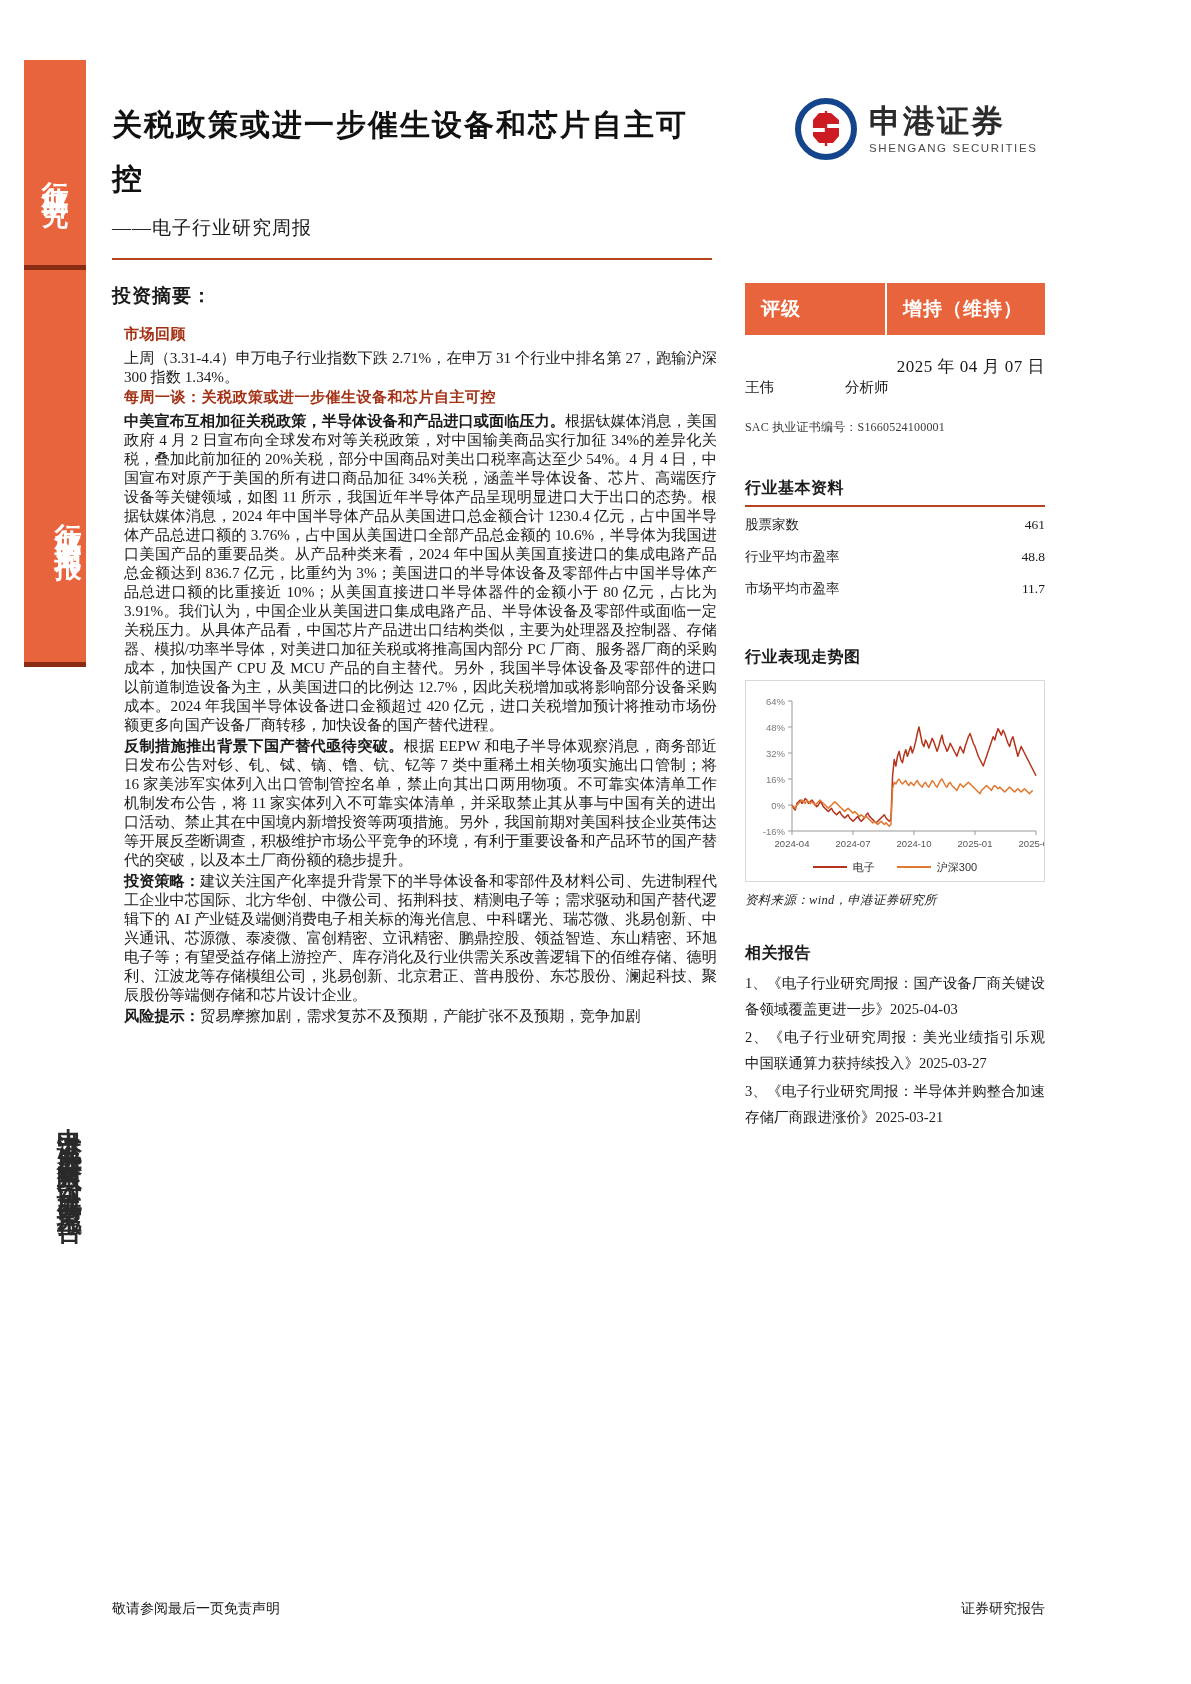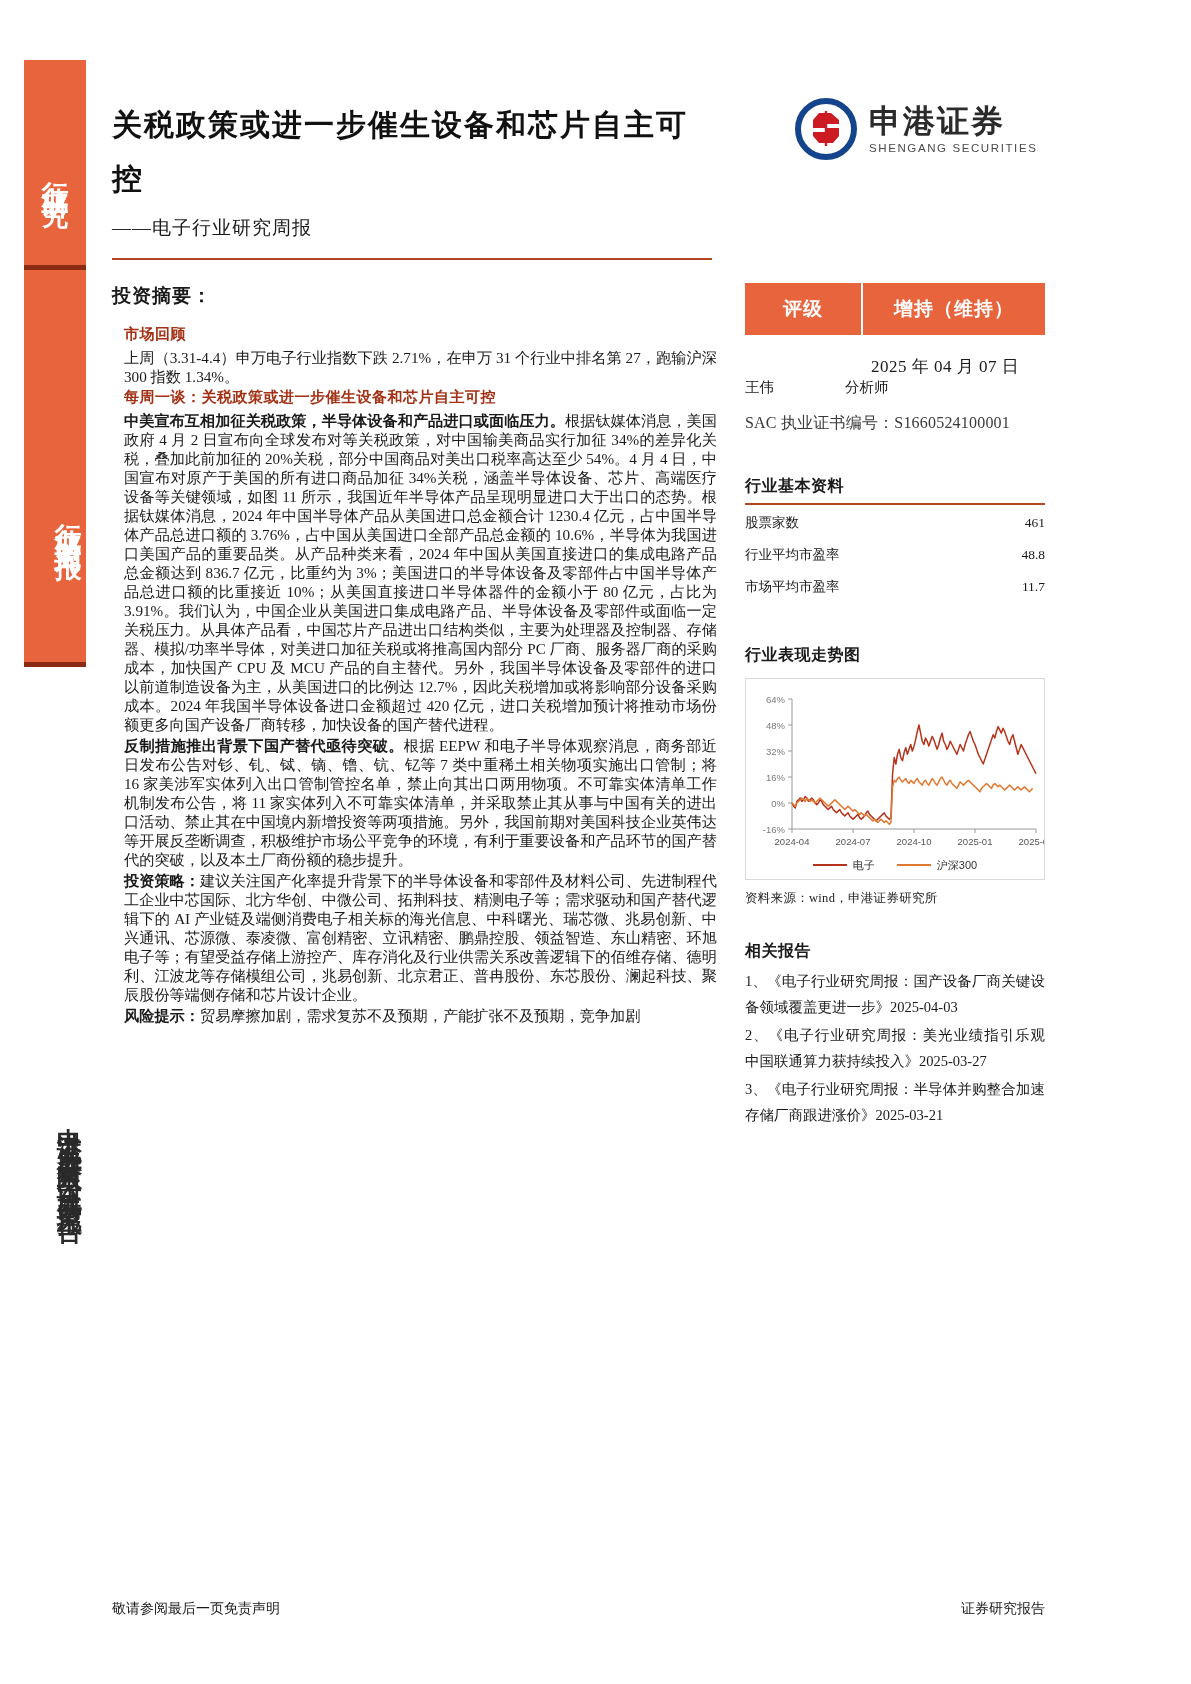--- a/index.html
+++ b/index.html
@@ -55,36 +55,36 @@
   .p-body{
     font-size:15.2px;line-height:19px;text-align:justify;margin:0 0 2px 12px;
     text-justify:inter-ideograph;
   }
   .b{font-weight:700;font-family:Liberation Serif, serif;}
 
   
   .col-side{position:absolute;left:745px;top:283px;width:300px;}
   .rating-tbl{width:300px;border-collapse:collapse;margin-bottom:8px;}
   .rating-tbl td{background:#e8643c;color:#fff;font-size:19px;font-weight:700;
-     text-align:center;padding:13px 4px;letter-spacing:1px;}
+     text-align:left;padding:13px 16px;letter-spacing:1px;}
   .rating-tbl td.c1{width:108px;border-right:2px solid #fff;}
-  .date-line{font-size:17px;text-align:center;padding-left:100px;margin:20px 0 0 0;letter-spacing:.5px;}
+  .date-line{font-size:17px;text-align:right;padding-left:100px;margin:20px 0 0 0;letter-spacing:.5px;}
   .analyst-row{display:flex;font-size:14.5px;}
   .analyst-row .nm{width:100px;}
-  .sac{font-size:16px;color:#3a3a3a;margin-top:16px;letter-spacing:.2px;}
+  .sac{font-size:12px;color:#3a3a3a;margin-top:22px;letter-spacing:.2px;}
 
   .side-h{font-size:16px;font-weight:700;letter-spacing:.5px;margin:42px 0 0 0;}
   .side-rule{height:1.6px;background:#b5451f;margin-top:6px;}
   .basic-tbl{width:100%;border-collapse:collapse;margin-top:2px;}
   .basic-tbl td{font-size:13.5px;padding:7px 0;}
   .basic-tbl td.v{text-align:right;}
 
   
   .chart-box{border:1px solid #d9d9d9;margin-top:12px;height:200px;position:relative;background:#fff;}
-  .src{font-size:12.5px;color:#222;margin-top:10px;letter-spacing:.3px;}
+  .src{font-size:12.5px;font-style:italic;color:#222;margin-top:10px;letter-spacing:.3px;}
   .legend{display:flex;justify-content:center;gap:22px;align-items:center;
      position:absolute;bottom:6px;left:0;right:0;font-size:11px;color:#333;
      font-family:"Liberation Sans","DejaVu Sans",sans-serif;}
   .legend .lg{display:flex;align-items:center;gap:6px;}
   .legend .sw{width:34px;height:2.6px;display:block;}
 
   .rep-h{font-size:16px;font-weight:700;margin:34px 0 6px 0;letter-spacing:.5px;}
   .rep-item{font-size:14.5px;line-height:26px;margin-bottom:2px;text-align:justify;}
 
   

